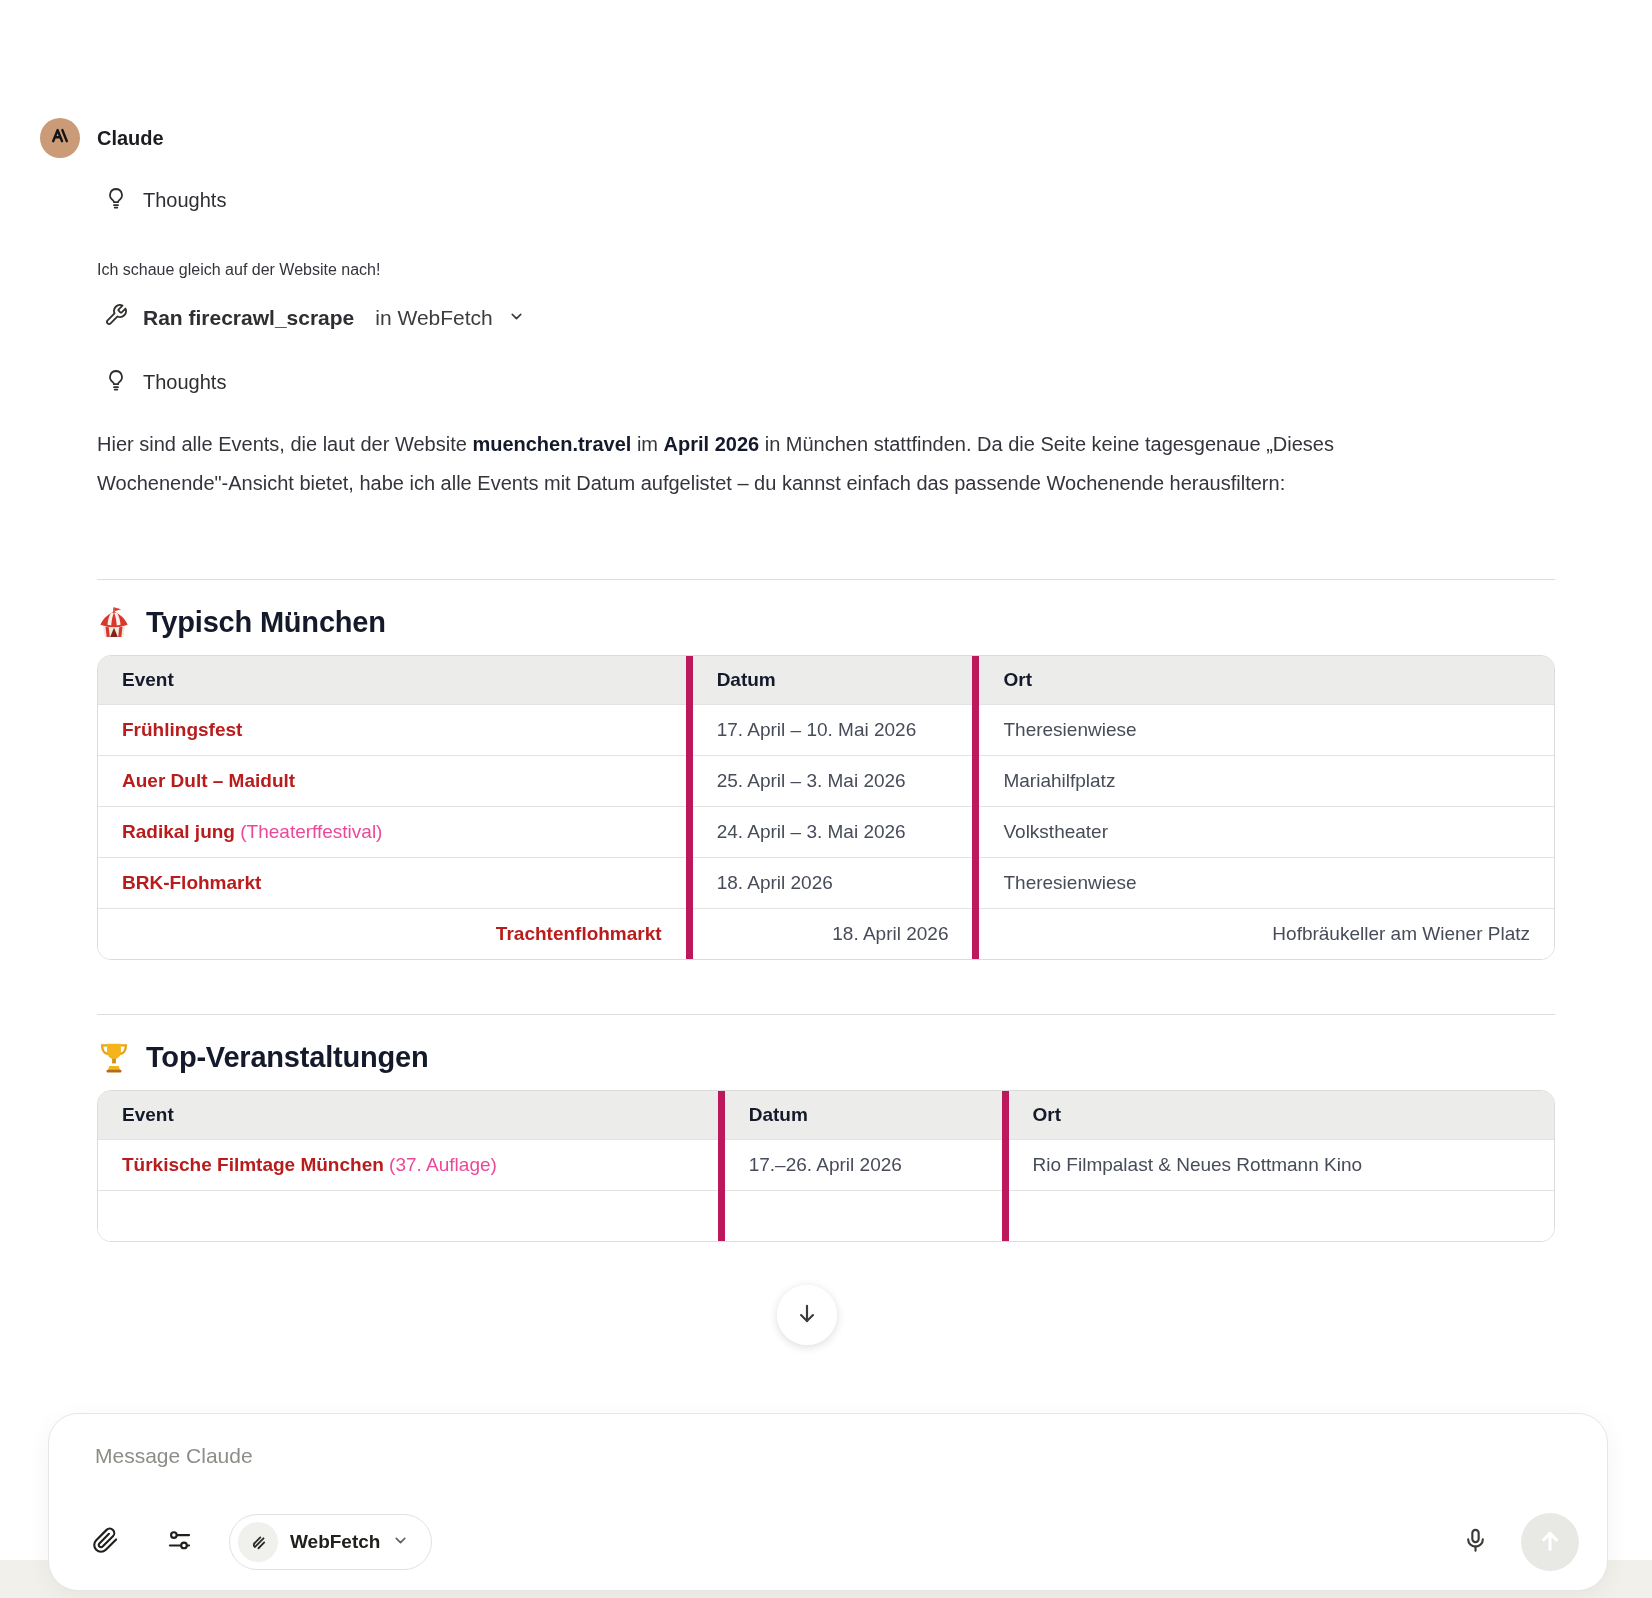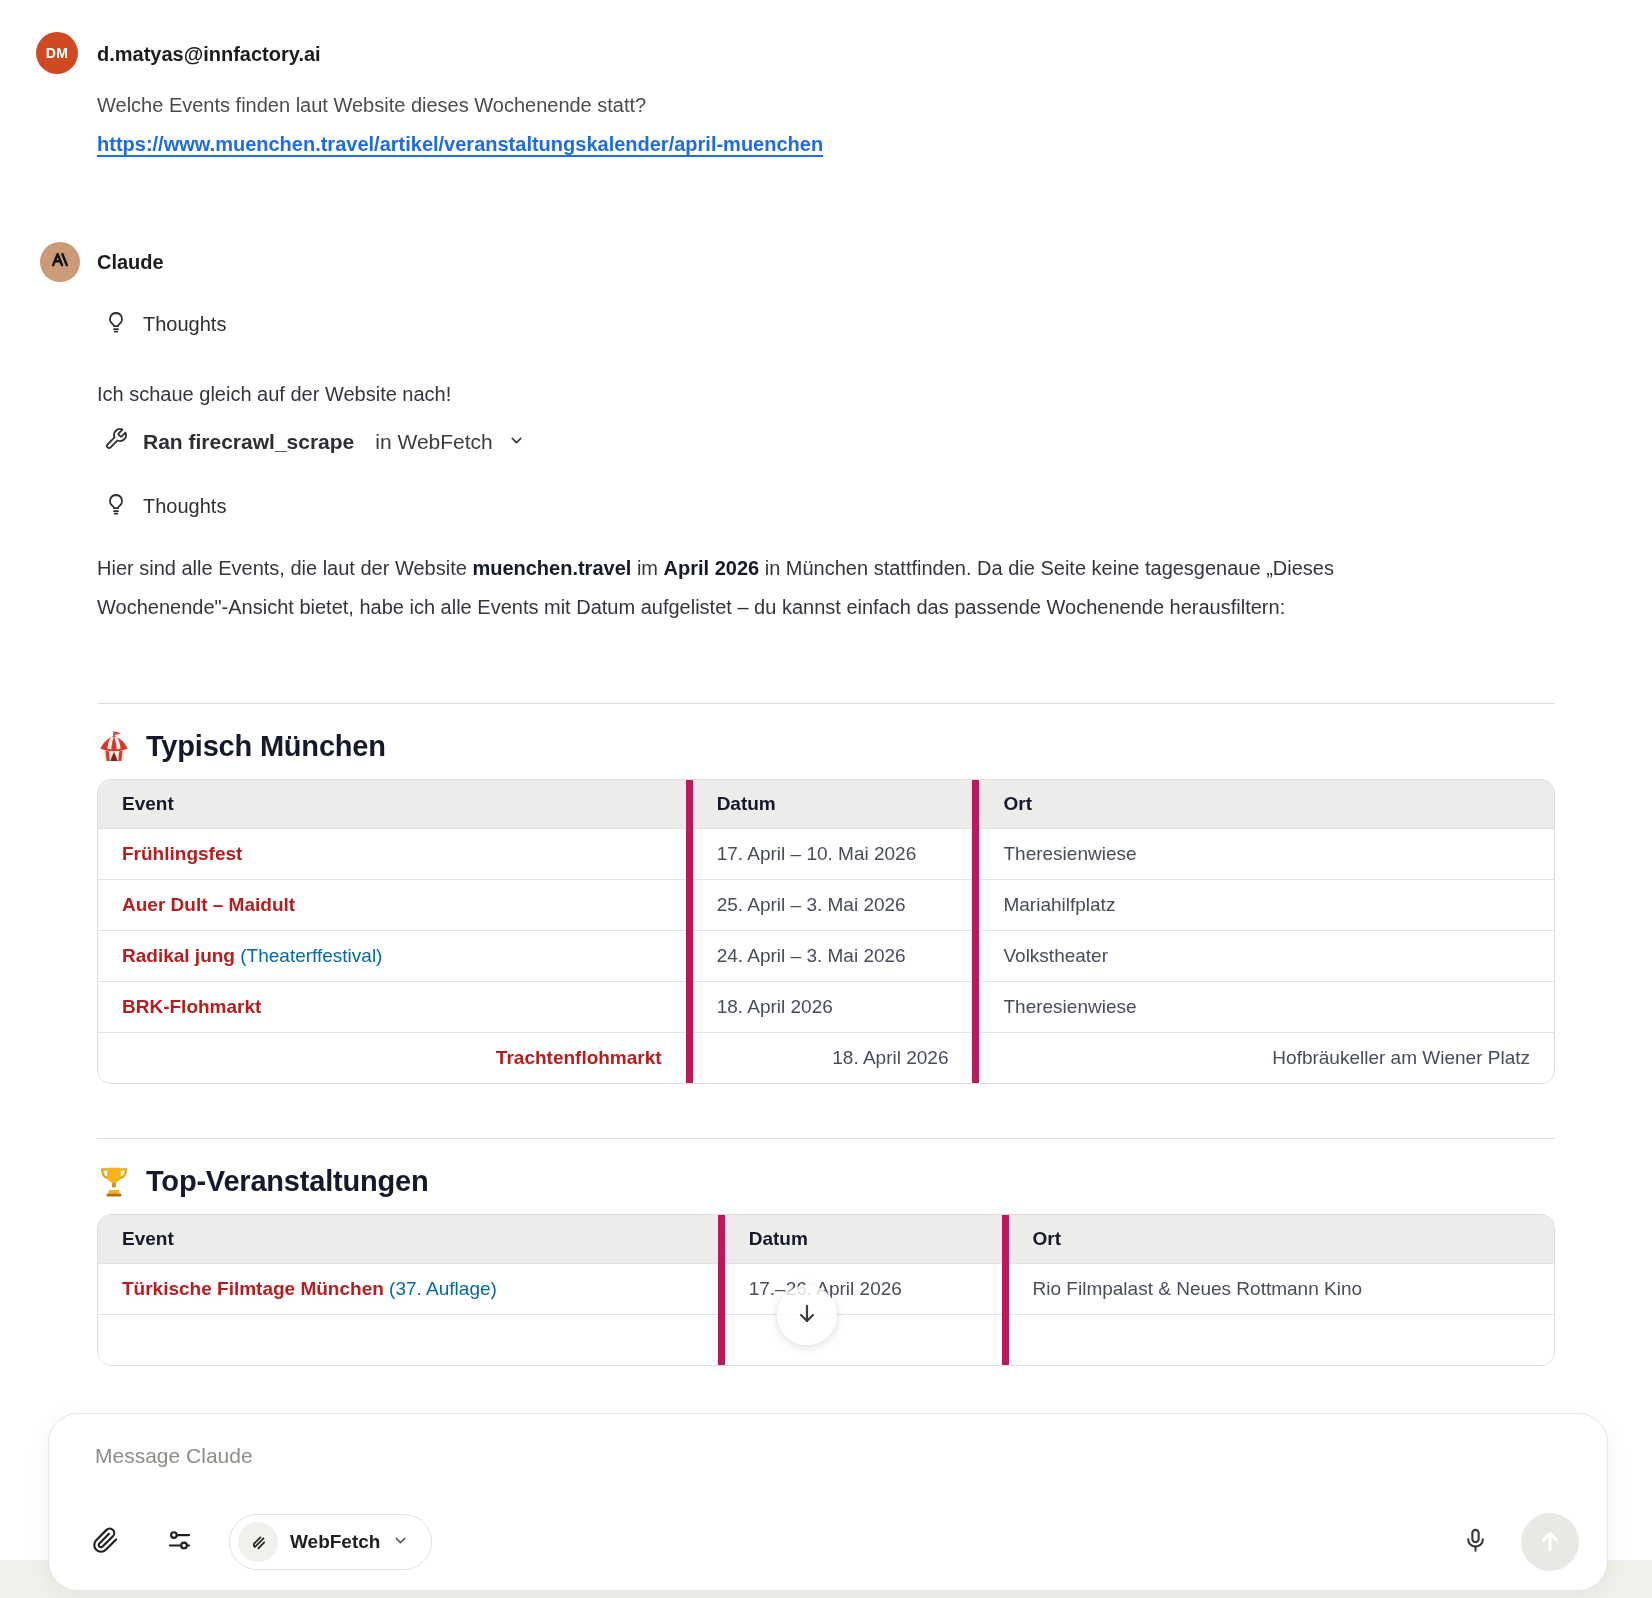--- a/index.html
+++ b/index.html
@@ -29,21 +29,21 @@
   .avatar.user{left:-61px;background:var(--user-avatar,#cf4a23);color:#fff;font-size:14px;font-weight:bold;letter-spacing:.3px;}
   .avatar.claude{left:-57px;background:var(--claude-avatar,#cb9b78);}
   .sender{font-size:20px;font-weight:bold;color:#1c1c20;}
   .question{margin-top:14px;font-size:20px;line-height:30px;color:var(--ink-user);}
   .link{display:inline-block;margin-top:13px;font-size:20px;font-weight:bold;color:var(--link);
         text-decoration:underline;text-decoration-thickness:2px;text-underline-offset:4px;cursor:pointer;}
   .assistant{margin-top:86px;}
   .row-icon-text{display:flex;align-items:center;gap:15px;margin-left:7px;cursor:pointer;}
   .thoughts{margin-top:28px;font-size:20px;color:#2e2e33;}
   .thoughts + .intro{margin-top:40px;}
-  .intro{margin-top:40px;font-size:20px;line-height:30px;color:var(--ink);}
+  .intro{margin-top:40px;font-size:16px;line-height:30px;color:var(--ink);}
   .tool-row{margin-top:18px;font-size:21px;color:#2e2e33;}
   .tool-row .bold{font-weight:bold;}
   .tool-row .ctx{margin-left:6px;color:#3c3c41;}
   .thoughts.second{margin-top:36px;}
   .summary{margin-top:28px;max-width:1372px;font-size:20px;line-height:39px;color:var(--ink);}
   .summary b{color:var(--ink-strong);}
   .section-divider{border:none;border-top:1px solid #dedede;margin:0;width:1458px;}
   .sec:first-of-type .section-divider{margin-top:76px;}
   .sec + .sec .section-divider{margin-top:54px;}
   .section-heading{
@@ -61,21 +61,21 @@
     background:var(--header-bg);text-align:left;font-weight:bold;color:var(--ink-strong);
     padding:13px 24px;border-bottom:1px solid var(--border-row);
   }
   tbody td{
     padding:14px 24px;color:var(--ink-cell);border-bottom:1px solid var(--border-row);
     background:#fff;height:21px;
   }
   tbody tr:last-child td{border-bottom:none;text-align:right;}
   td + td, th + th{border-left:7px solid #be185d;}
   td .ev{font-weight:bold;color:#b91c1c;}
-  td .sfx{color:#0369a1;}
+  td .sfx{color:#ec4899;}
   .icon-sm{width:24px;height:24px;flex:0 0 auto;}
   .icon-xs{width:17px;height:17px;}
   
   .scroll-btn{
     position:absolute;left:777px;top:1285px;width:60px;height:60px;border-radius:50%;
     background:rgba(255,255,255,.82);box-shadow:0 2px 10px rgba(0,0,0,.14);
     display:flex;align-items:center;justify-content:center;cursor:pointer;z-index:15;border:none;
   }
   
   .bottom-strip{position:absolute;left:0;right:0;bottom:0;height:38px;background:#f1f0ea;z-index:5;}
@@ -113,30 +113,20 @@
   .send-btn{
     width:58px;height:58px;border-radius:50%;border:none;background:#e8e8e4;margin-left:26px;
     display:flex;align-items:center;justify-content:center;cursor:pointer;
   }
 </style>
 </head>
 <body>
 
 <div class="chat">
 
-  <div class="msg">
-    <div class="msg-head">
-      <div class="avatar user">
-        <span>DM</span>
-      </div>
-      <span class="sender">d.matyas@innfactory.ai</span>
-    </div>
-    <div class="question">Welche Events finden laut Website dieses Wochenende statt?</div>
-    <a class="link">https://www.muenchen.travel/artikel/veranstaltungskalender/april-muenchen</a>
-  </div>
 
   <div class="msg assistant">
     <div class="msg-head" style="height:40px;">
       <div class="avatar claude" style="width:40px;height:40px;">
         <span>
           <svg width="22" height="22" viewBox="0 0 24 24" fill="none" stroke="#141414" stroke-width="2.7" stroke-linecap="round" stroke-linejoin="round">
             <path d="M4.6 17.6 9.4 5.6l4.8 12"></path>
               <path d="M6.8 13.4h5.2"></path>
               <path d="M14.6 5.6l4.8 12"></path>
           </svg>

